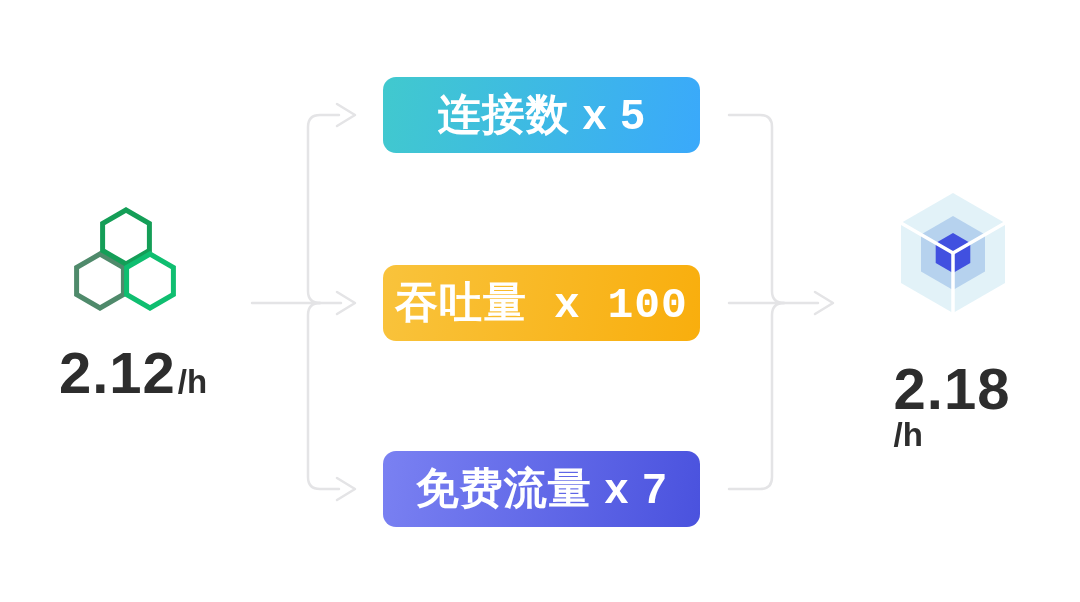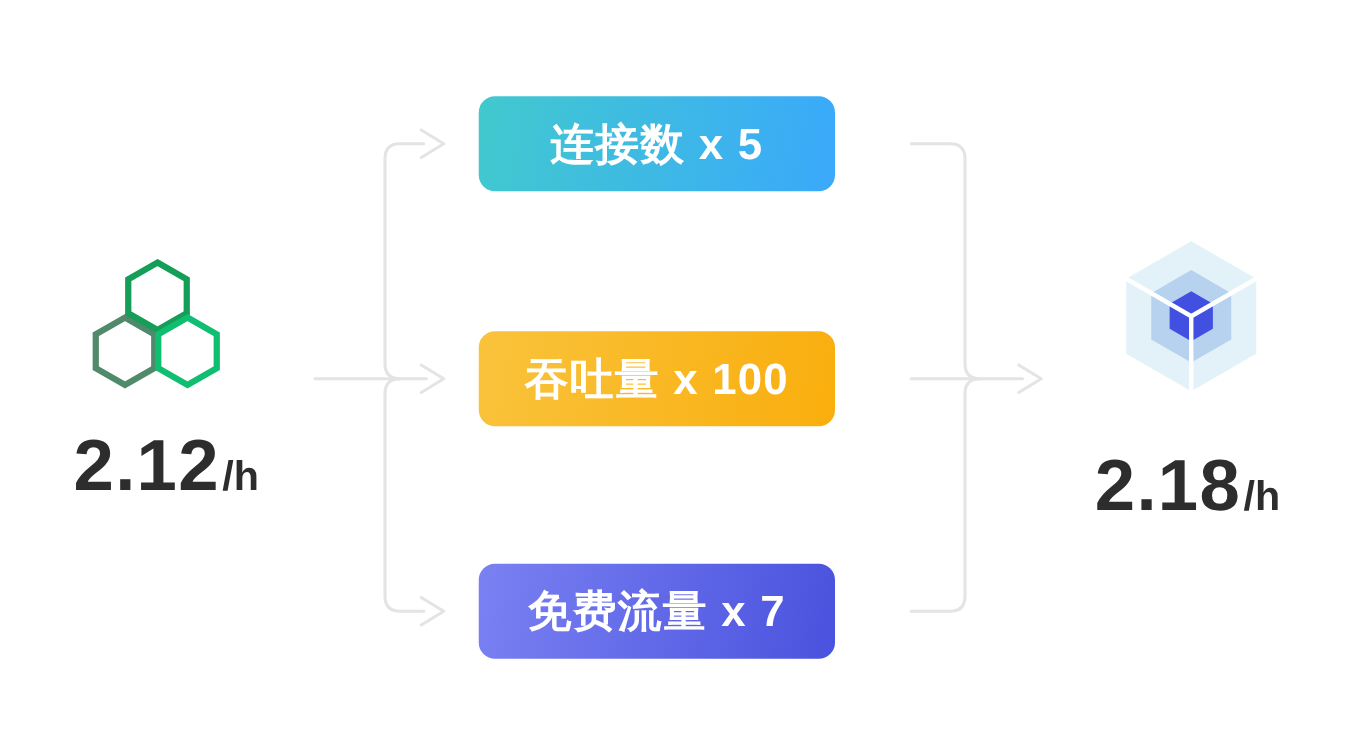--- a/index.html
+++ b/index.html
@@ -46,28 +46,28 @@
     font-weight: 700;
     line-height: 1;
     margin-left: 2px;
   }
   .source-price { left: 133px; top: 344px; }
   .target-price { left: 950px; top: 360px; }
 
   .multiplier-box {
     position: absolute;
     left: 383px;
-    width: 285px;
+    width: 317px;
     height: 76px;
     border-radius: 13px;
     display: flex;
     align-items: center;
     justify-content: center;
     color: #ffffff;
-    font-size: 35px;
+    font-size: 43px;
     font-weight: 600;
     letter-spacing: 1px;
   }
   .box-0 { top: 77px; }
   .box-1 { top: 265px; }
   .box-2 { top: 451px; }
 </style>
 </head>
 <body>
 
@@ -99,36 +99,36 @@
   </svg>
 
   <div class="price source-price" style="color: rgb(45, 45, 45);">
     <span class="value">2.12</span>
     <span class="unit">/h</span>
   </div>
 
   <div class="multiplier-box box-0" style="background: linear-gradient(100deg, rgb(65, 201, 206), rgb(58, 169, 251));">
     <span>连接数 x 5</span>
   </div>
-  <div class="multiplier-box box-1" style="background: linear-gradient(100deg, rgb(249, 195, 60), rgb(249, 174, 13));">
+  <div class="multiplier-box box-1" style="background: linear-gradient(100deg, rgb(249, 195, 60), rgb(249, 174, 13)); font-family: Liberation Mono, monospace;">
     <span>吞吐量 x 100</span>
   </div>
   <div class="multiplier-box box-2" style="background: linear-gradient(100deg, rgb(122, 129, 242), rgb(74, 82, 222));">
     <span>免费流量 x 7</span>
   </div>
 
   <svg class="icon-svg target-icon-svg" width="130" height="140" viewBox="883 185 130 140" xmlns="http://www.w3.org/2000/svg">
     <polygon points="948,193 1000,223 1000,283 948,313 896,283 896,223" fill="#E2F2F8"></polygon>
     <polygon points="948,216 980,234.5 980,271.5 948,290 916,271.5 916,234.5" fill="#B6D2EE"></polygon>
     <polygon points="948,233 965.3,243 965.3,263 948,273 930.7,263 930.7,243" fill="#4150E0"></polygon>
     <g fill="none" stroke-width="3.5" stroke-linecap="round" stroke="#FFFFFF">
       <path d="M 948 253 L 896 223"></path>
       <path d="M 948 253 L 1000 223"></path>
       <path d="M 948 253 L 948 313"></path>
     </g>
   </svg>
 
-  <div class="price target-price" style="color: rgb(45, 45, 45);">
+  <div class="price target-price" style="color: rgb(45, 45, 45); flex-direction: column;">
     <span class="value">2.18</span>
     <span class="unit">/h</span>
   </div>
 
 </div>
 
 </body></html>

